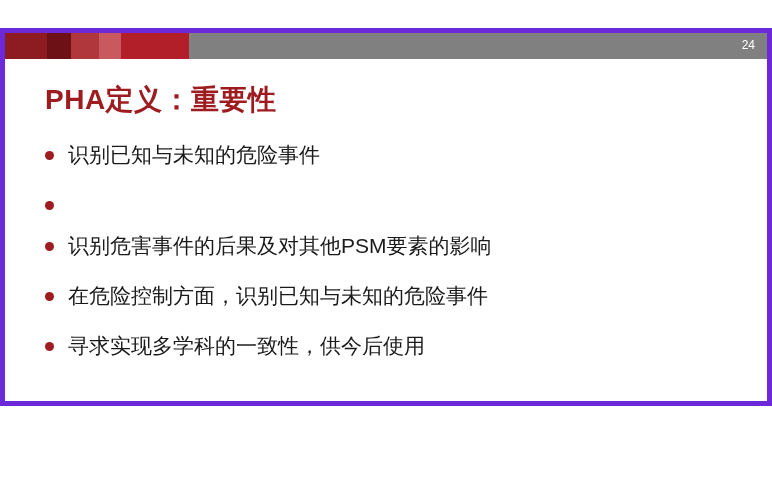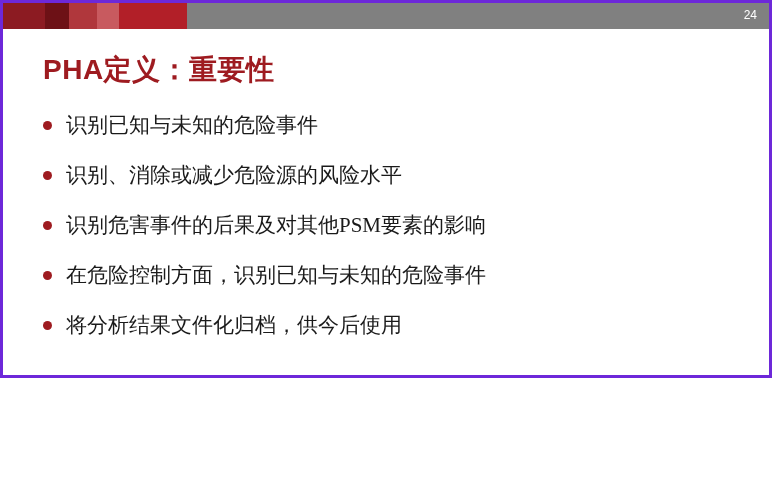--- a/index.html
+++ b/index.html
@@ -9,22 +9,23 @@
   }
   body {
     font-family: "Liberation Sans", sans-serif;
   }
   .slide {
     position: relative;
     width: 772px;
     height: 378px;
     background: #ffffff;
     box-sizing: border-box;
-    border: 3px solid #6d28d9;
+    border: 5px solid #6d28d9;
     overflow: hidden;
+    margin-top: 28px;
   }
   
   .top-bar {
     position: absolute;
     top: 0;
     left: 0;
     width: 772px;
     height: 26px;
     display: flex;
   }
@@ -77,21 +78,21 @@
     height: 9px;
     border-radius: 50%;
     background: #9e1b20;
     margin-top: 10px;
     margin-right: 14px;
   }
   .bullet-text {
     font-size: 21px;
     line-height: 28px;
     color: #1a1a1a;
-    font-family: Liberation Serif, serif;
+    font-family: Liberation Sans, sans-serif;
   }
 </style>
 </head>
 <body>
 
 <div class="slide">
 
   <div class="top-bar">
     <div class="seg seg-1"></div>
     <div class="seg seg-2"></div>
@@ -109,33 +110,32 @@
 
     <div class="bullet-row">
       <span class="bullet-dot"></span>
       <span class="bullet-text">识别已知与未知的危险事件</span>
     </div>
 
 
 
     <div class="bullet-row">
       <span class="bullet-dot"></span>
-      <span class="bullet-text">识别、消除或减少危险源的风险水平</span>
     </div>
 
     <div class="bullet-row">
       <span class="bullet-dot"></span>
       <span class="bullet-text">识别危害事件的后果及对其他PSM要素的影响</span>
     </div>
 
     <div class="bullet-row">
       <span class="bullet-dot"></span>
       <span class="bullet-text">在危险控制方面，识别已知与未知的危险事件</span>
     </div>
 
     <div class="bullet-row">
       <span class="bullet-dot"></span>
-      <span class="bullet-text">将分析结果文件化归档，供今后使用</span>
+      <span class="bullet-text">寻求实现多学科的一致性，供今后使用</span>
     </div>
 
   </div>
 
 </div>
 
 </body></html>

